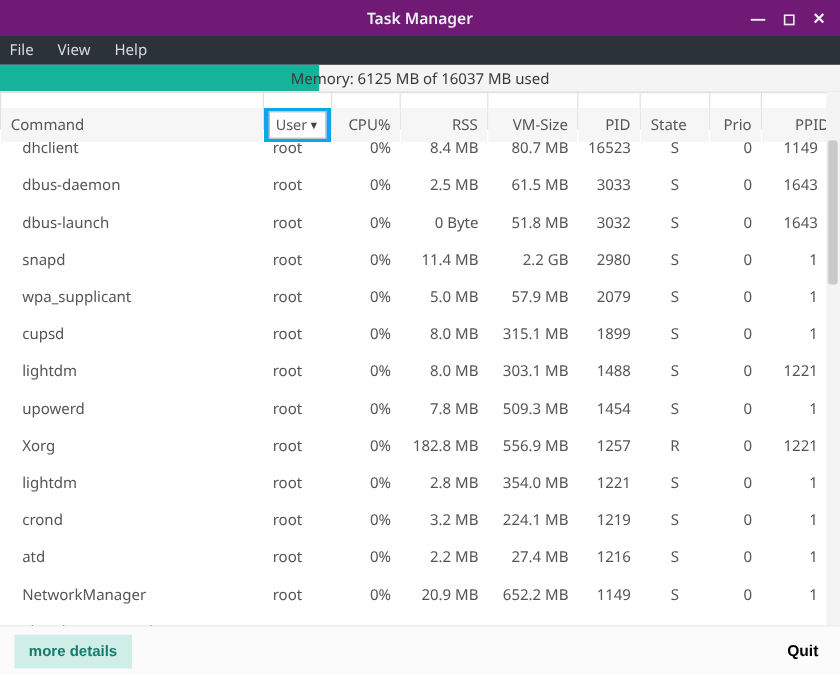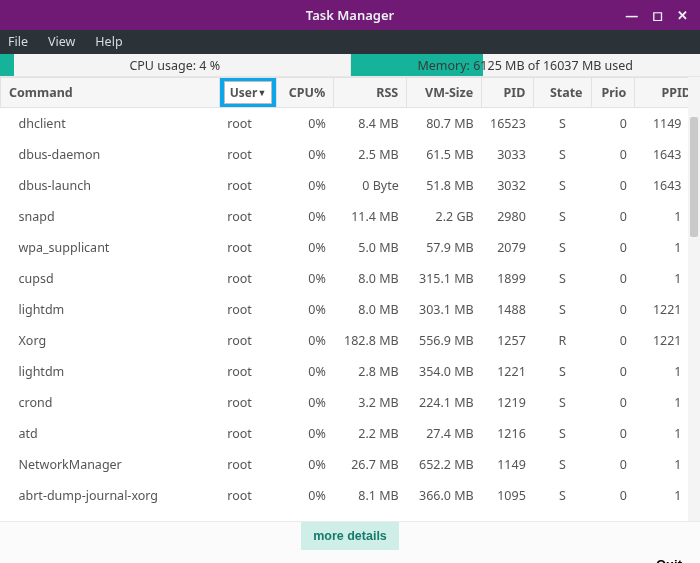--- a/index.html
+++ b/index.html
@@ -91,25 +91,25 @@
   overflow-y: auto;
   height: 100%;
 }
 table {
   width: 100%;
   border-collapse: collapse;
   table-layout: fixed;
 }
 thead th {
   position: sticky;
-  top: 0;
+  top: 12px;
   background: #f6f6f6;
   border: 1px solid #e2e2e2;
   text-align: left;
-  font-weight: 700;
+  font-weight: 400;
   font-size: 12.5px;
   padding: 6px 8px;
   color: #555;
 }
 thead th.user-hdr {
   background: #0ea5e9;
   text-align: left;
   padding: 3px 4px;
 }
 .user-select {
@@ -138,21 +138,21 @@
 .col-cmd { width: 210px; padding-left: 18px; }
 .col-user { width: 55px; }
 .col-cpu { width: 55px; }
 .col-rss { width: 70px; }
 .col-vm  { width: 72px; }
 .col-pid { width: 50px; }
 .col-state { width: 55px; }
 .col-prio { width: 42px; }
 .col-ppid { width: 62px; }
 th.num { text-align: right; }
-th.center { text-align: right; }
+th.center { text-align: left; }
 
 .scrollbar-fake {
   position: absolute;
   right: 0; top: 0;
   width: 12px;
   height: 100%;
   background: #f4f4f4;
 }
 .scrollbar-fake .thumb {
   position: absolute;
@@ -163,21 +163,20 @@
   border-radius: 2px;
 }
 
 .footer {
   height: 42px;
   background: #fbfbfb;
   border-top: 1px solid #eaeaea;
   display: flex;
   align-items: center;
   padding: 0 12px;
-  flex-direction: column;
 }
 .more-btn {
   background: #cfeee8;
   color: #167b6b;
   border: none;
   padding: 7px 12px;
   font-size: 12.5px;
   font-weight: 600;
   cursor: pointer;
 }
@@ -204,24 +203,20 @@
   </div>
 </div>
 
 <div class="menubar">
   <span class="item">File</span>
   <span class="item">View</span>
   <span class="item">Help</span>
 </div>
 
 <div class="meters">
-  <div class="meter">
-    <div class="fill cpu"></div>
-    <span class="lbl">CPU usage: 4 %</span>
-  </div>
   <div class="meter">
     <div class="fill mem"></div>
     <span class="lbl">Memory: 6125 MB of 16037 MB used</span>
   </div>
 </div>
 
 <div class="table-wrap">
   <div class="table-body">
   <table>
     <colgroup>
@@ -325,20 +320,31 @@
             <td>root</td>
             <td class="num">0%</td>
             <td class="num">8.0 MB</td>
             <td class="num">303.1 MB</td>
             <td class="num">1488</td>
             <td class="center">S</td>
             <td class="num">0</td>
             <td class="num" style="padding-right:18px">1221</td>
           </tr>
           <tr>
+            <td class="col-cmd">upowerd</td>
+            <td>root</td>
+            <td class="num">0%</td>
+            <td class="num">7.8 MB</td>
+            <td class="num">509.3 MB</td>
+            <td class="num">1454</td>
+            <td class="center">S</td>
+            <td class="num">0</td>
+            <td class="num" style="padding-right:18px">1</td>
+          </tr>
+          <tr>
             <td class="col-cmd">Xorg</td>
             <td>root</td>
             <td class="num">0%</td>
             <td class="num">182.8 MB</td>
             <td class="num">556.9 MB</td>
             <td class="num">1257</td>
             <td class="center">R</td>
             <td class="num">0</td>
             <td class="num" style="padding-right:18px">1221</td>
           </tr>
@@ -372,21 +378,21 @@
             <td class="num">27.4 MB</td>
             <td class="num">1216</td>
             <td class="center">S</td>
             <td class="num">0</td>
             <td class="num" style="padding-right:18px">1</td>
           </tr>
           <tr>
             <td class="col-cmd">NetworkManager</td>
             <td>root</td>
             <td class="num">0%</td>
-            <td class="num">26.7 MB</td>
+            <td class="num">20.9 MB</td>
             <td class="num">652.2 MB</td>
             <td class="num">1149</td>
             <td class="center">S</td>
             <td class="num">0</td>
             <td class="num" style="padding-right:18px">1</td>
           </tr>
           <tr>
             <td class="col-cmd">abrt-dump-journal-xorg</td>
             <td>root</td>
             <td class="num">0%</td>

